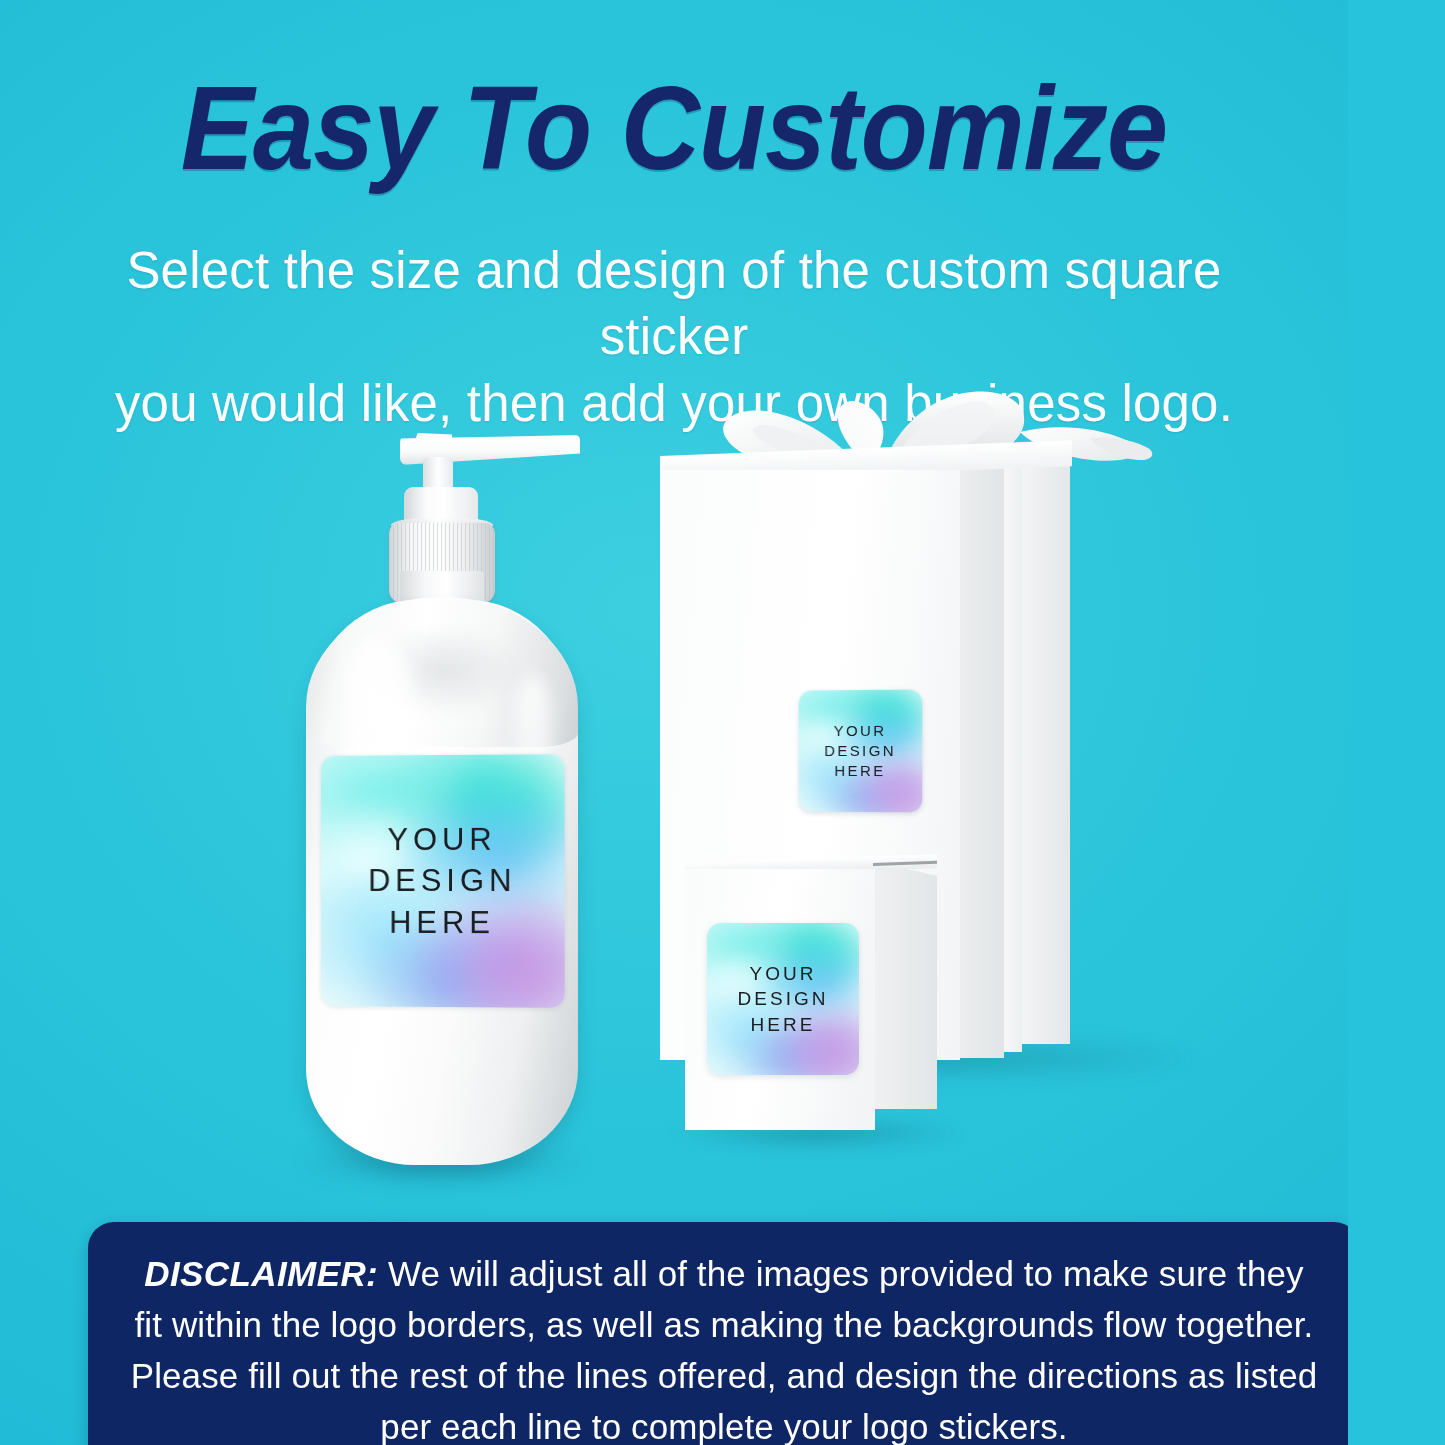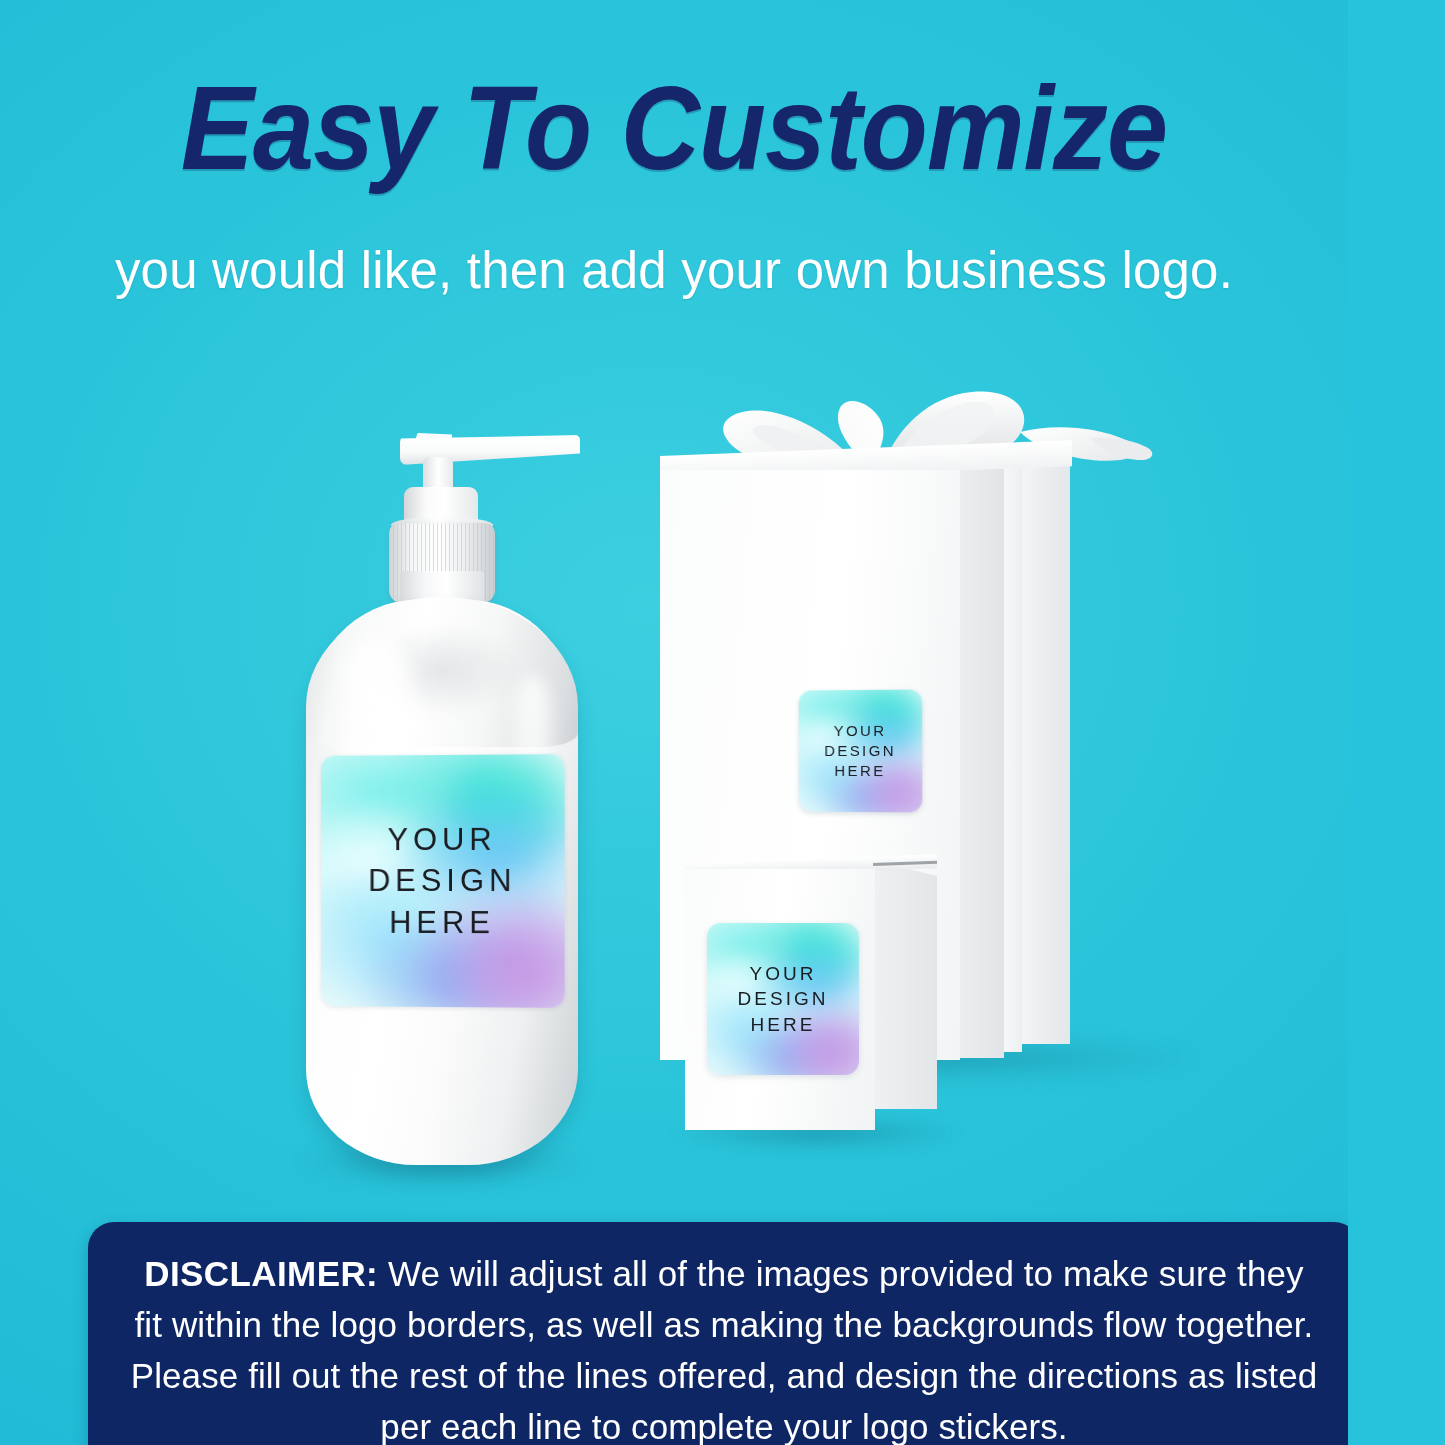--- a/index.html
+++ b/index.html
@@ -47,21 +47,21 @@
     background:#0e2663;
     border-radius:26px;
     padding:26px 42px 30px;
     box-sizing:border-box;
     box-shadow:0 6px 16px rgba(5,20,60,.22);
   }
   .disclaimer p{
     margin:0;text-align:center;color:#ffffff;
     font-size:35px;line-height:1.46;font-weight:400;letter-spacing:.1px;
   }
-  .disclaimer b{font-weight:bold;letter-spacing:.4px;}
+  .disclaimer b{font-weight:bold;letter-spacing:.4px;font-style:italic;}
 
   
   .ground-shadow-box{
     position:absolute;left:660px;top:1035px;width:540px;height:46px;
     background:radial-gradient(ellipse at center, rgba(10,80,105,.30) 0%, rgba(10,80,105,0) 72%);
     filter:blur(9px);
   }
   .ground-shadow-small{
     position:absolute;left:672px;top:1115px;width:290px;height:36px;
     background:radial-gradient(ellipse at center, rgba(10,80,105,.32) 0%, rgba(10,80,105,0) 72%);
@@ -260,20 +260,21 @@
   .sticker-gb .wc-text{font-size:15px;}
 </style>
 </head>
 <body>
 
 <div class="canvas">
 
   <div class="headline">Easy To Customize</div>
 
   <div class="subhead">
+    <div>Select the size and design of the custom square sticker</div>
     <div>you would like, then add your own business logo.</div>
   </div>
 
   <div class="ground-shadow-box"></div>
   <div class="ground-shadow-small"></div>
   <div class="ground-shadow-bottle"></div>
 
   <div class="giftbox">
 
     <div class="bow">

